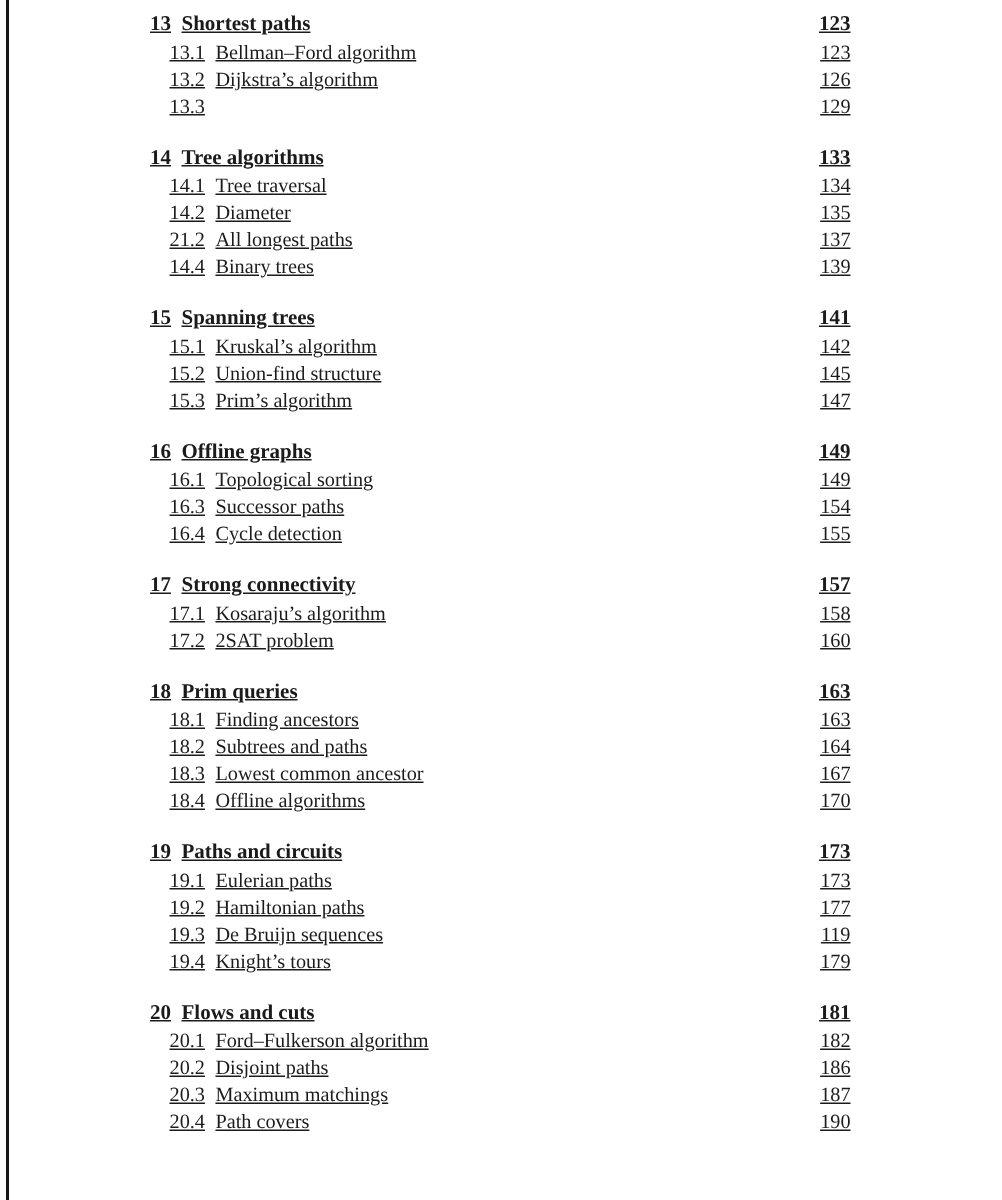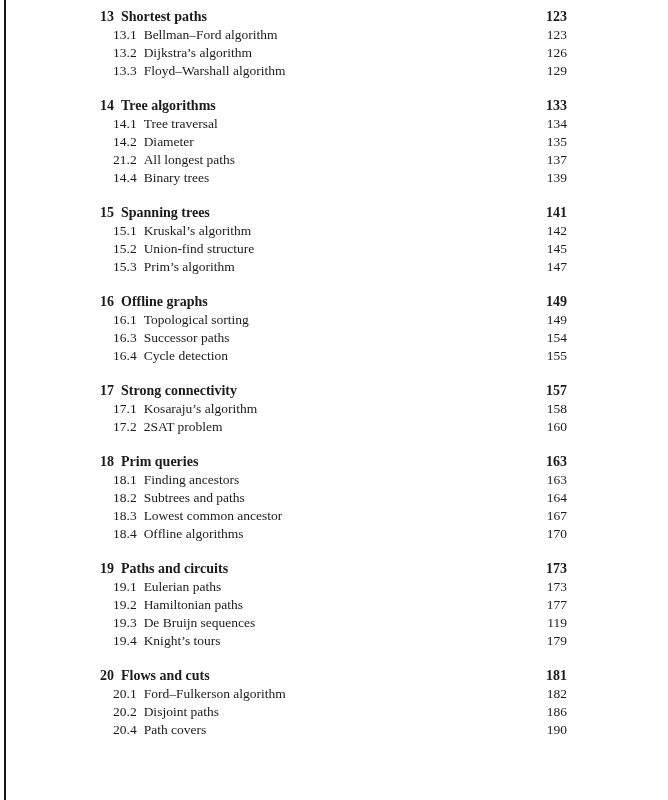--- a/index.html
+++ b/index.html
@@ -33,20 +33,21 @@
   .chapter {
     margin-bottom: 17px;
   }
   .row {
     display: flex;
     align-items: flex-end;
     height: 18px;
     line-height: 18px;
     font-size: 13.5px;
     white-space: nowrap;
+    text-decoration: underline;
   }
   .row.head {
     font-weight: 700;
     font-size: 14px;
   }
   .num {
     margin-right: 7px;
     flex: 0 0 auto;
   }
   .title {
@@ -92,21 +93,20 @@
     <span class="page-num">123</span>
   </div>
         <div class="row sec">
     <span class="num">13.2</span>
     <span class="title">Dijkstra’s algorithm</span>
     <span class="dots"></span>
     <span class="page-num">126</span>
   </div>
         <div class="row sec">
     <span class="num">13.3</span>
-    <span class="title">Floyd–Warshall algorithm</span>
     <span class="dots"></span>
     <span class="page-num">129</span>
   </div>
       </section>
       <section class="chapter">
     <div class="row head">
       <span class="num">14</span>
       <span class="title">Tree algorithms</span>
       <span class="spacer"></span>
       <span class="page-num">133</span>
@@ -283,20 +283,26 @@
     <span class="num">20.1</span>
     <span class="title">Ford–Fulkerson algorithm</span>
     <span class="dots"></span>
     <span class="page-num">182</span>
   </div>
         <div class="row sec">
     <span class="num">20.2</span>
     <span class="title">Disjoint paths</span>
     <span class="dots"></span>
     <span class="page-num">186</span>
+  </div>
+        <div class="row sec">
+    <span class="num">20.3</span>
+    <span class="title">Maximum matchings</span>
+    <span class="dots"></span>
+    <span class="page-num">187</span>
   </div>
         <div class="row sec">
     <span class="num">20.4</span>
     <span class="title">Path covers</span>
     <span class="dots"></span>
     <span class="page-num">190</span>
   </div>
       </section>
     </main>
 </div>

